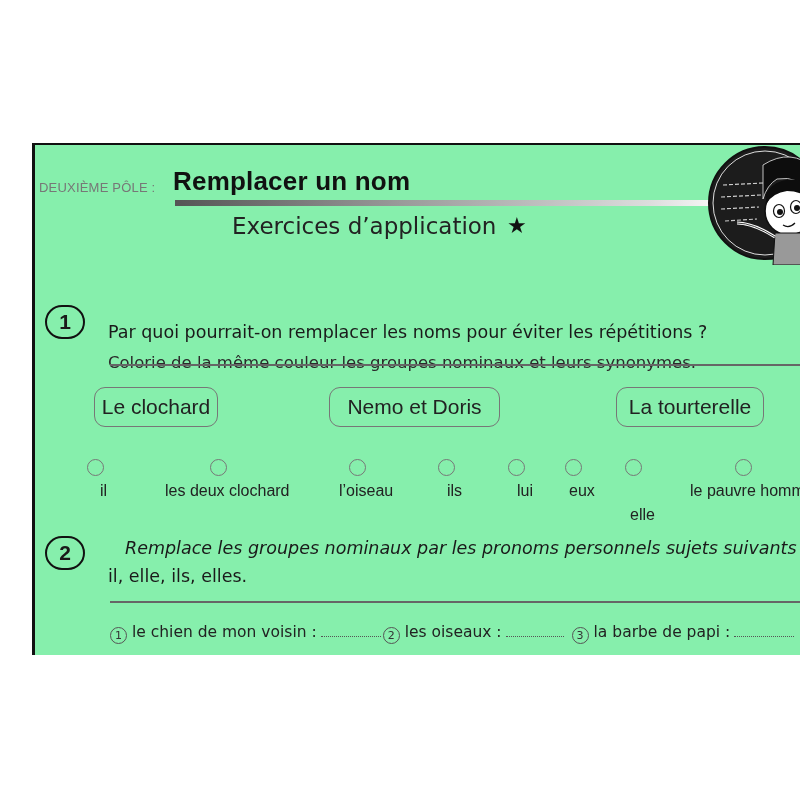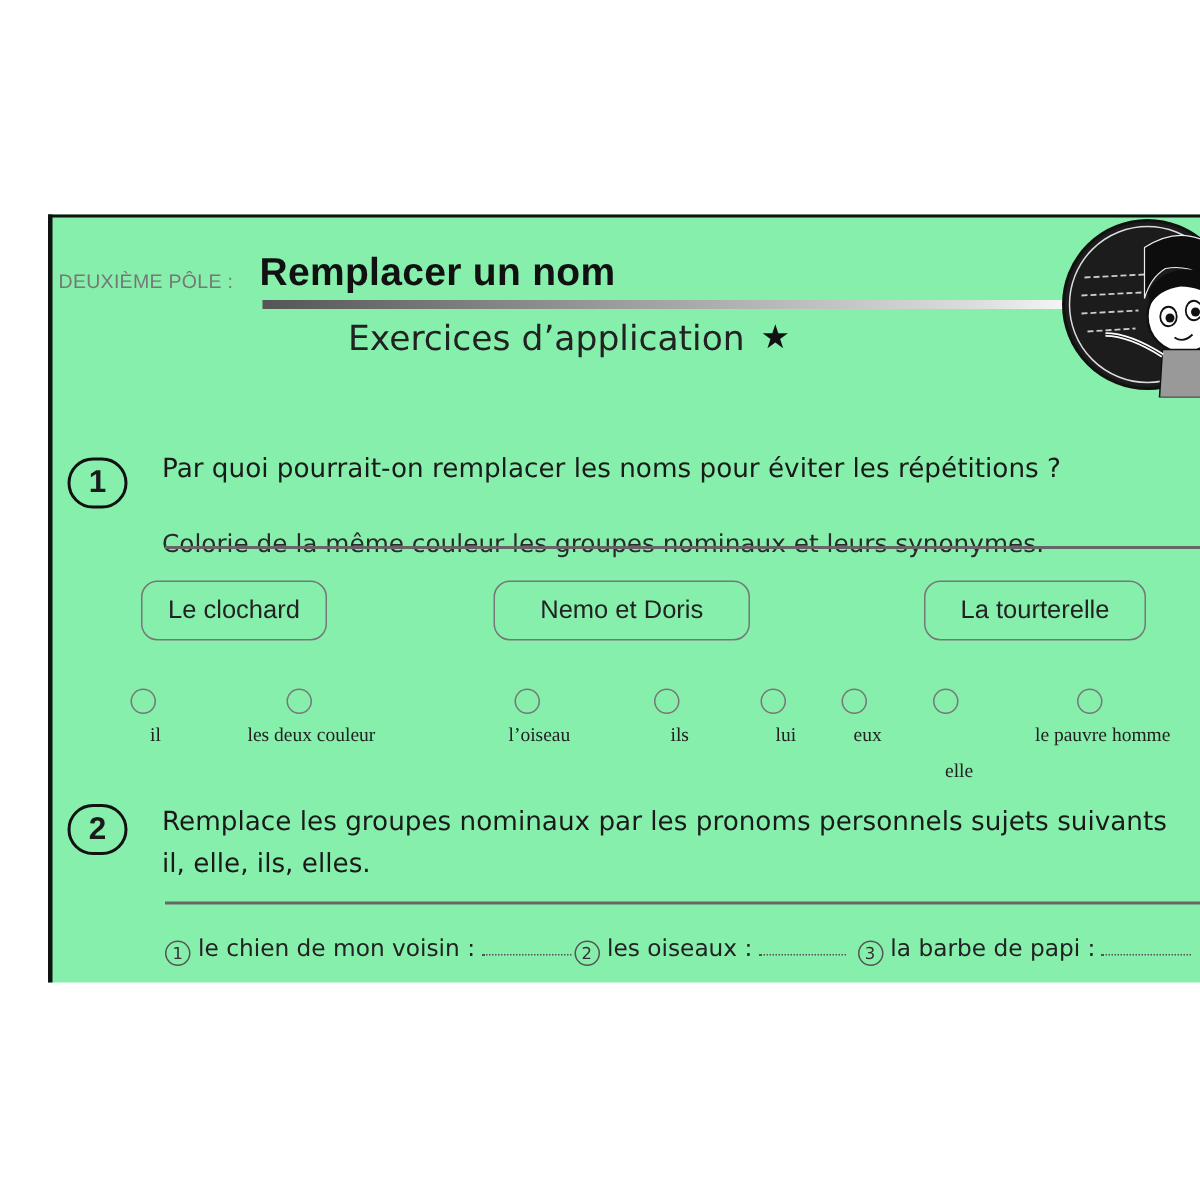--- a/index.html
+++ b/index.html
@@ -8,24 +8,24 @@
   .pole-label{position:absolute;left:4px;top:35px;font-family:"Liberation Sans",sans-serif;font-size:13px;color:#777;letter-spacing:0.2px;}
   .title{position:absolute;left:138px;top:21px;font-family:"Liberation Sans",sans-serif;font-weight:bold;font-size:26px;color:#111;letter-spacing:0.2px;}
   .title-bar{position:absolute;left:140px;top:55px;width:560px;height:6px;background:linear-gradient(to right,#555 0%,#999 40%,#ddd 85%,#fff 100%);}
   .subtitle{position:absolute;left:197px;top:68px;font-family:"DejaVu Sans",sans-serif;font-size:23px;color:#222;}
   .star{position:absolute;left:472px;top:68px;font-size:22px;color:#111;}
   .mascot{position:absolute;left:668px;top:0px;width:130px;height:120px;}
   .num-badge{position:absolute;width:40px;height:34px;border:2px solid #111;border-radius:17px;box-sizing:border-box;font-family:"Liberation Sans",sans-serif;font-weight:bold;font-size:21px;display:flex;align-items:center;justify-content:center;}
   .q-text{position:absolute;font-family:"DejaVu Sans",sans-serif;font-size:17.5px;color:#1a1a1a;white-space:nowrap;}
   .q-sub{position:absolute;font-family:"DejaVu Sans",sans-serif;font-size:16.5px;color:#2a2a2a;white-space:nowrap;}
   .rule{position:absolute;height:2px;background:#666;}
-  .word-box{position:absolute;height:40px;border:1.5px solid #777;border-radius:11px;box-sizing:border-box;display:flex;align-items:center;justify-content:center;font-family:"Liberation Sans",sans-serif;font-size:17px;color:#222;}
+  .word-box{position:absolute;height:40px;border:1.5px solid #777;border-radius:11px;box-sizing:border-box;display:flex;align-items:center;justify-content:center;font-family:"Liberation Sans",sans-serif;font-size:21px;color:#222;}
   .choice{position:absolute;top:314px;display:flex;flex-direction:column;align-items:center;}
   .circle{width:17px;height:17px;border:1.5px solid #777;border-radius:50%;box-sizing:border-box;}
-  .choice-label{margin-top:6px;font-family:Liberation Serif, serif;font-size:13px;color:#222;white-space:nowrap;padding-left:17px;}
+  .choice-label{margin-top:6px;font-family:Liberation Sans, sans-serif;font-size:16px;color:#222;white-space:nowrap;padding-left:17px;}
   .fill-row{position:absolute;left:75px;top:478px;font-family:"DejaVu Sans",sans-serif;font-size:15.5px;color:#222;white-space:nowrap;display:flex;align-items:baseline;}
   .circ-num{display:inline-flex;width:17px;height:17px;border:1.2px solid #555;border-radius:50%;box-sizing:border-box;font-size:11px;align-items:center;justify-content:center;margin-right:5px;color:#333;position:relative;top:2px;}
   .dots{display:inline-block;border-bottom:1.5px dotted #555;height:1px;margin:0 2px 0 4px;}
   .item{display:inline-flex;align-items:baseline;}
 </style>
 </head>
 <body>
 
 <div class="sheet">
   <span class="pole-label">DEUXIÈME PÔLE :</span>
@@ -50,41 +50,41 @@
     <ellipse cx="93" cy="62" rx="5.5" ry="6.5" fill="#fff" stroke="#111" stroke-width="1.2"></ellipse>
     <circle cx="77" cy="67" r="3" fill="#111"></circle>
     <circle cx="94" cy="63" r="3" fill="#111"></circle>
     <path d="M80 80 Q86 84 92 78" fill="none" stroke="#111" stroke-width="1.2"></path>
     <path d="M72 88 L98 88 L102 120 L70 120 Z" fill="#999" stroke="#111" stroke-width="1"></path>
     <path d="M34 78 Q50 78 72 92" fill="none" stroke="#fff" stroke-width="3"></path>
     <path d="M34 78 Q50 78 72 92" fill="none" stroke="#111" stroke-width="0.8"></path>
   </svg>
 
   <div class="num-badge" style="left:10px;top:160px;">1</div>
-  <span class="q-text" style="left:73px;top:158px;">Par quoi pourrait-on remplacer les noms pour éviter les répétitions ?</span>
+  <span class="q-text" style="left:73px;top:177px;">Par quoi pourrait-on remplacer les noms pour éviter les répétitions ?</span>
   <span class="q-sub" style="left:73px;top:208px;text-align:center;">Colorie de la même couleur les groupes nominaux et leurs synonymes.</span>
   <div class="rule" style="left:75px;top:219px;width:722px;"></div>
 
   <div class="word-box" style="left:59px;top:242px;width:124px;">
       <span>Le clochard</span>
     </div>
   <div class="word-box" style="left:294px;top:242px;width:171px;">
       <span>Nemo et Doris</span>
     </div>
   <div class="word-box" style="left:581px;top:242px;width:148px;">
       <span>La tourterelle</span>
     </div>
 
   <div class="choice" style="left:48px;">
     <div class="circle"></div>
     <span class="choice-label">il</span>
   </div>
   <div class="choice" style="left:113px;">
     <div class="circle"></div>
-    <span class="choice-label">les deux couleur</span>
+    <span class="choice-label">les deux clochard</span>
   </div>
   <div class="choice" style="left:287px;">
     <div class="circle"></div>
     <span class="choice-label">l’oiseau</span>
   </div>
   <div class="choice" style="left:395px;">
     <div class="circle"></div>
     <span class="choice-label">ils</span>
   </div>
   <div class="choice" style="left:465px;">
@@ -98,21 +98,21 @@
   <div class="choice" style="left:578px;gap:24px;">
     <div class="circle"></div>
     <span class="choice-label">elle</span>
   </div>
   <div class="choice" style="left:638px;">
     <div class="circle"></div>
     <span class="choice-label">le pauvre homme</span>
   </div>
 
   <div class="num-badge" style="left:10px;top:391px;">2</div>
-  <span class="q-text" style="left:73px;top:393px;">Remplace les groupes nominaux par les pronoms personnels sujets suivants</span>
+  <span class="q-text" style="left:90px;top:393px;font-style:italic;">Remplace les groupes nominaux par les pronoms personnels sujets suivants</span>
   <span class="q-text" style="left:73px;top:421px;">il, elle, ils, elles.</span>
   <div class="rule" style="left:75px;top:456px;width:722px;"></div>
 
   <div class="fill-row">
     <span class="item">
       <span class="circ-num">1</span>
       <span>le chien de mon voisin :</span>
       <span class="dots" style="width:60px;"></span>
     </span>
     <span class="item">

